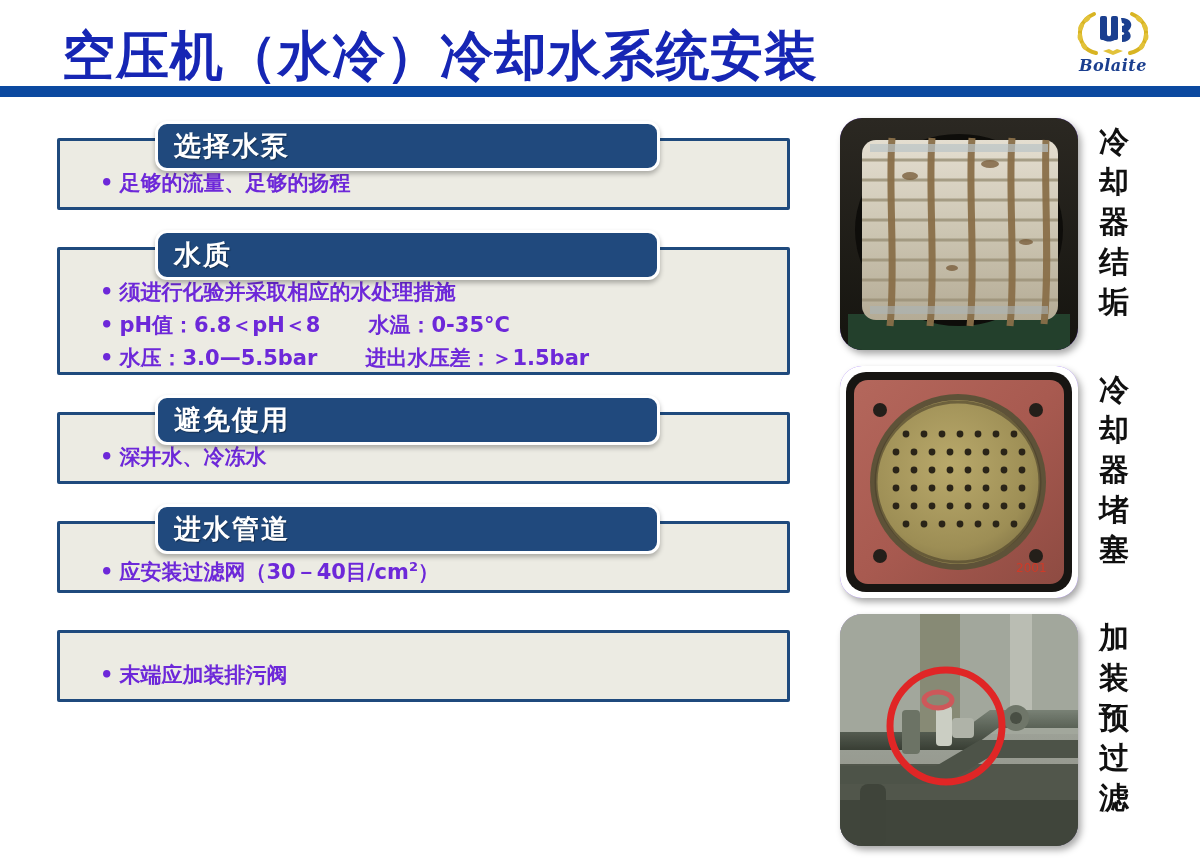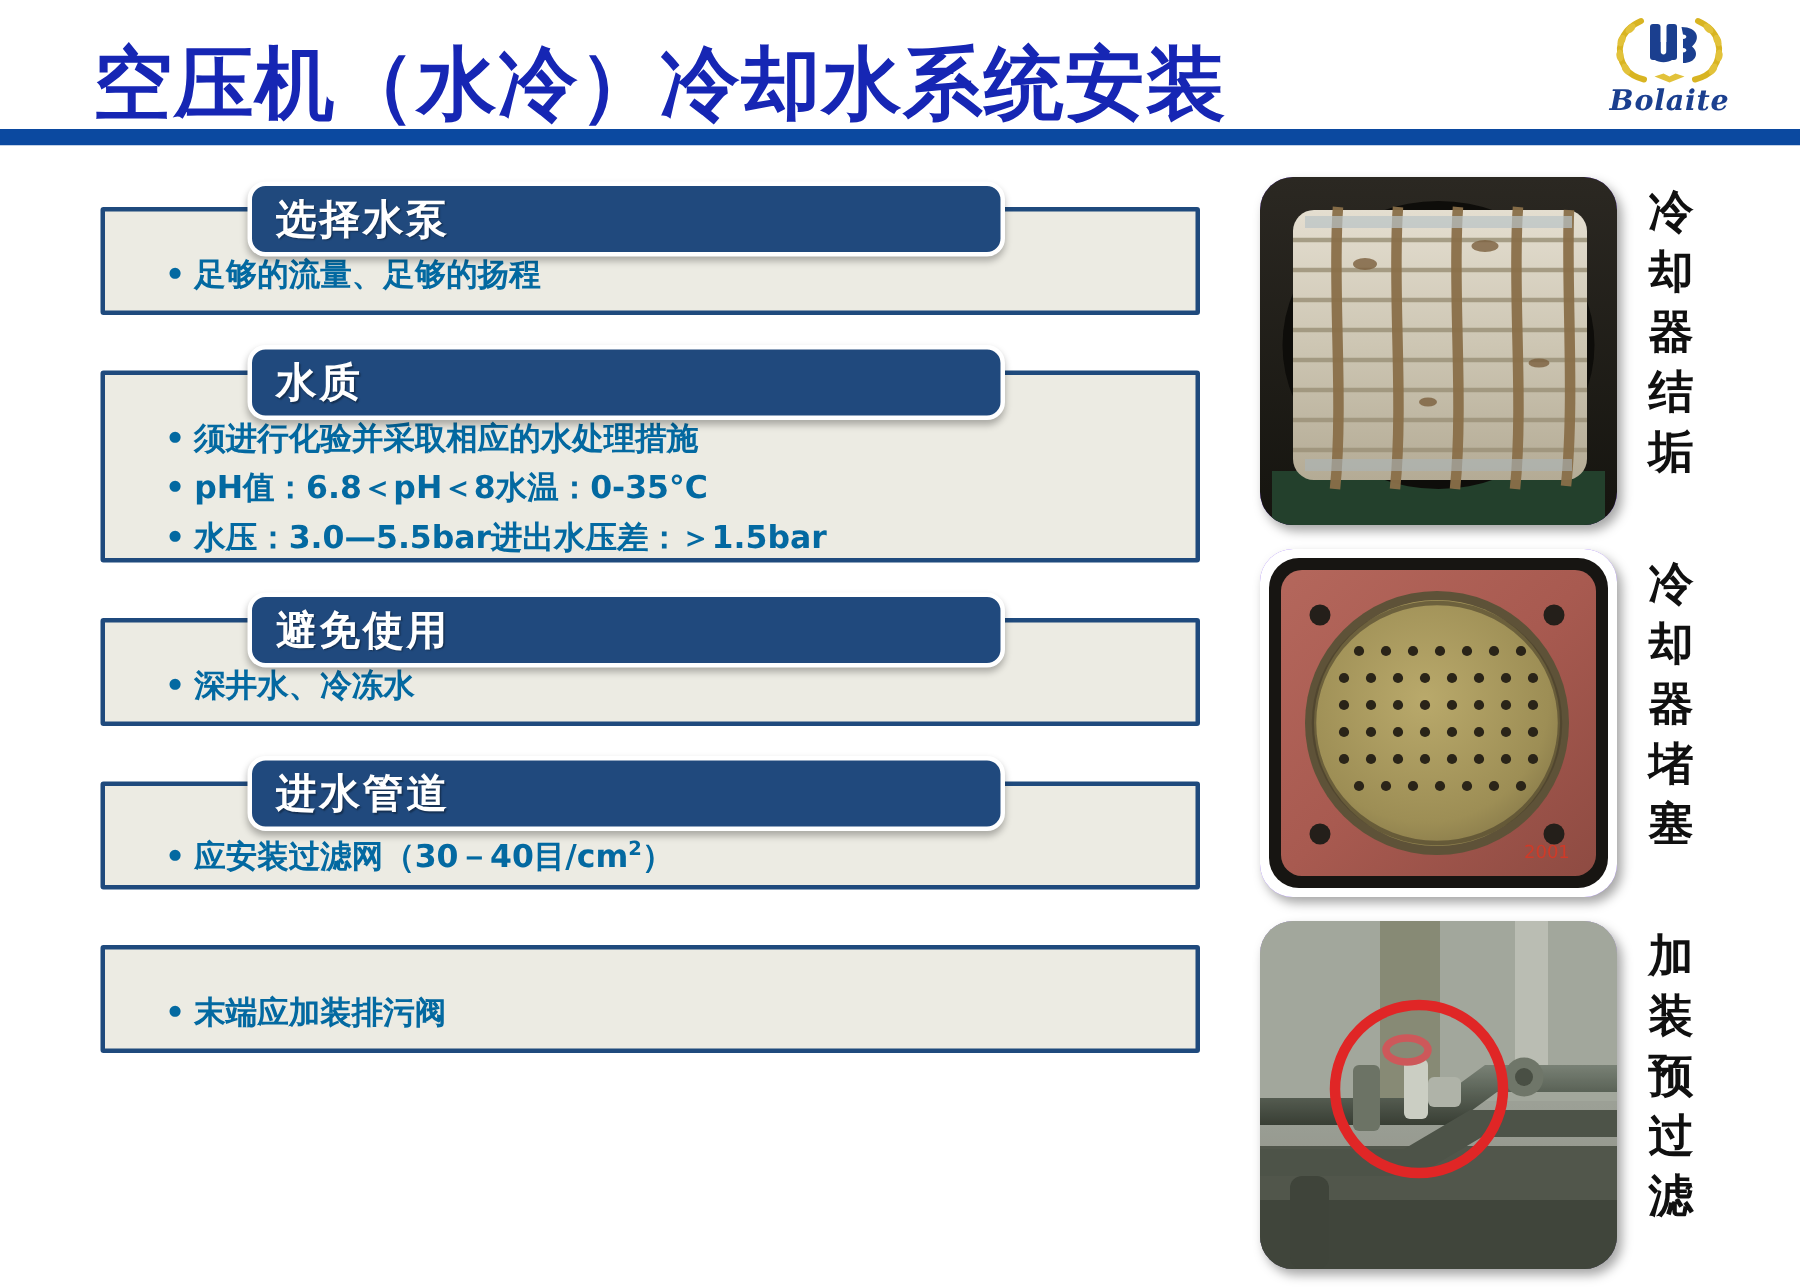--- a/index.html
+++ b/index.html
@@ -32,26 +32,26 @@
 
   
   .logo{
     position:absolute;right:28px;top:4px;width:118px;height:80px;
     text-align:center;
   }
   .logo-emblem{width:118px;height:54px;display:block;}
   .logo-word{
     display:block;margin-top:-2px;
     font-family:"DejaVu Serif","Liberation Serif",serif;
-    font-style:italic;font-weight:bold;font-size:19px;
+    font-style:italic;font-weight:bold;font-size:16px;
     color:#1b3f8f;letter-spacing:0.5px;
   }
 
   
-  .sections{position:absolute;left:0;top:110px;width:800px;padding-left:10px;}
+  .sections{position:absolute;left:0;top:110px;width:800px;}
   .section{position:relative;margin-bottom:9px;}
   .sec-body{
     position:relative;
     margin-left:57px;margin-right:10px;
     border:3px solid #1f4a7d;
     background:#ecebe3;
     border-radius:2px;
     box-sizing:border-box;
   }
   .sec-body.h1{height:72px;}
@@ -71,25 +71,25 @@
   .sec-header .htext{
     color:#ffffff;font-size:27px;font-weight:bold;
     margin-left:16px;letter-spacing:2px;
     text-shadow:1px 1px 1px rgba(0,0,0,0.35);
   }
   .bullets{
     position:relative;padding:26px 0 0 40px;
     z-index:1;
   }
   .bullet{
-    font-size:21px;font-weight:bold;color:#0369a1;
+    font-size:21px;font-weight:bold;color:#6d28d9;
     line-height:33px;white-space:nowrap;
   }
   .bullet .dot{margin-right:6px;}
-  .bullet .col2{display:inline-block;}
+  .bullet .col2{display:inline-block;margin-left:48px;}
   .bullet sup{font-size:13px;vertical-align:super;}
   .bullet.mono{
     font-family:"DejaVu Sans","Liberation Sans",sans-serif;
     letter-spacing:0.5px;
   }
 
   
   .photos{position:absolute;left:832px;top:118px;width:360px;}
   .photo-row{position:relative;height:240px;margin-bottom:8px;}
   .photo{

